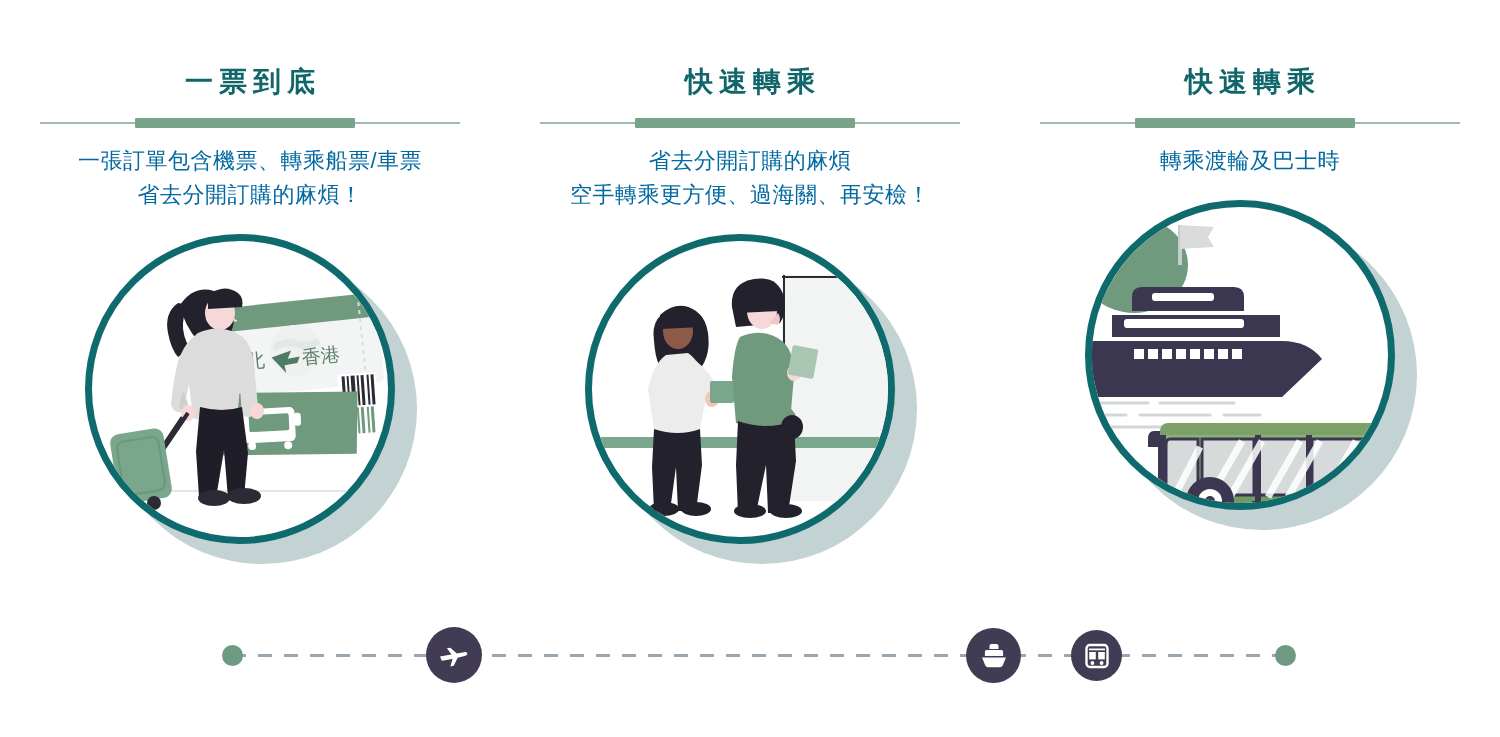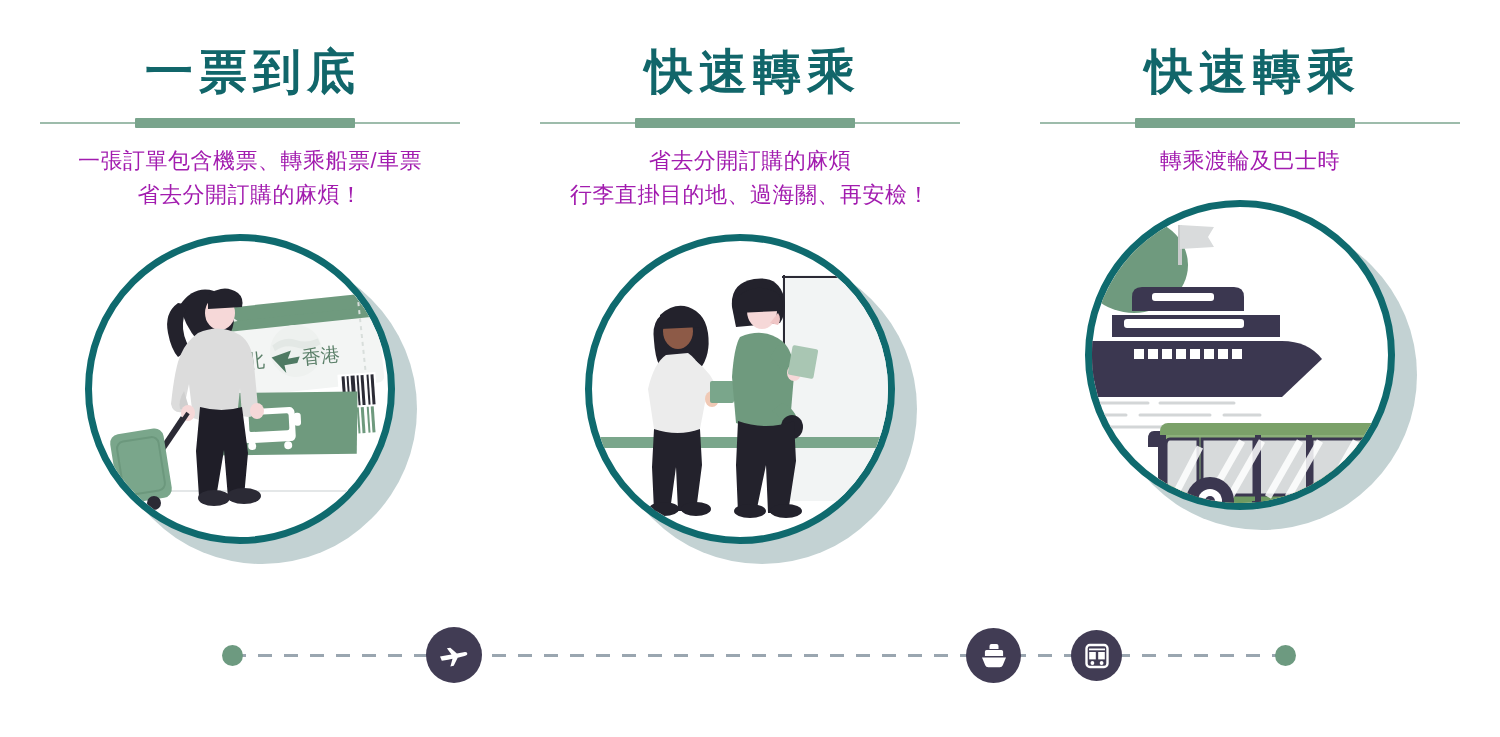--- a/index.html
+++ b/index.html
@@ -35,22 +35,22 @@
   }
   .column {
     width: 500px;
     position: relative;
     display: flex;
     flex-direction: column;
     align-items: center;
   }
 
   .col-title {
-    margin-top: 48px;
-    font-size: 48px;
+    margin-top: 68px;
+    font-size: 28px;
     font-weight: bold;
     letter-spacing: 6px;
     text-indent: 6px;
     color: #11666a;
     line-height: 1;
     white-space: nowrap;
   }
 
   .divider {
     position: relative;
@@ -75,21 +75,21 @@
     height: 10px;
     background: #79a48c;
     border-radius: 1px;
   }
 
   .col-sub {
     margin-top: 16px;
     font-size: 22px;
     line-height: 1.55;
     text-align: center;
-    color: #a21caf;
+    color: #0369a1;
     letter-spacing: .5px;
   }
   .col-sub div { white-space: nowrap; }
 
   
   .illo-wrap {
     position: relative;
     margin-top: 22px;
     width: 330px;
     height: 330px;
@@ -268,21 +268,21 @@
     <div class="column">
       <div class="col-title">快速轉乘</div>
 
       <div class="divider">
         <div class="thin"></div>
         <div class="thick"></div>
       </div>
 
       <div class="col-sub">
         <div>省去分開訂購的麻煩</div>
-        <div>行李直掛目的地、過海關、再安檢！</div>
+        <div>空手轉乘更方便、過海關、再安檢！</div>
       </div>
 
       <div class="illo-wrap">
         <div class="illo-shadow"></div>
         <div class="illo-ring">
           <svg width="296" height="296" viewBox="0 0 296 296">
 
             <rect x="190" y="34" width="106" height="226" fill="#f2f4f4"></rect>
             <line x1="192" y1="34" x2="192" y2="260" stroke="#2b2a35" stroke-width="2"></line>
             <line x1="190" y1="36" x2="296" y2="36" stroke="#2b2a35" stroke-width="2"></line>

